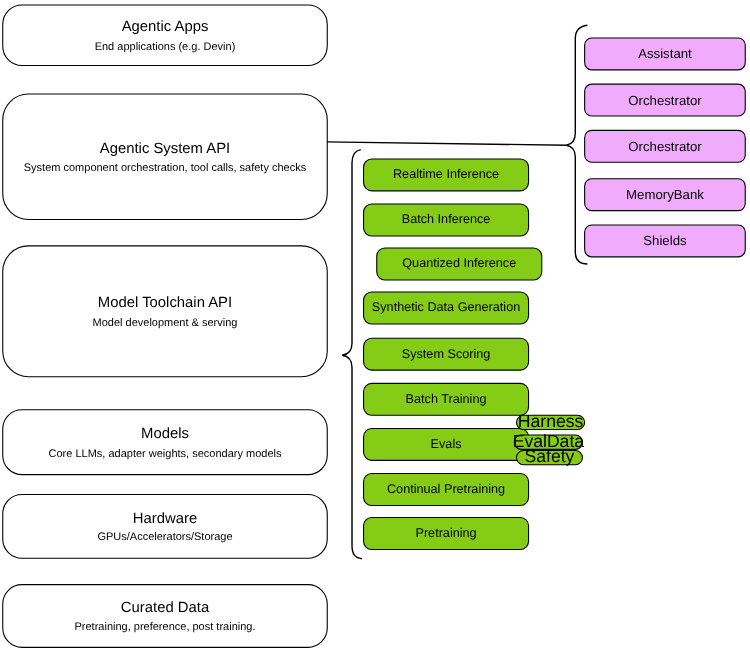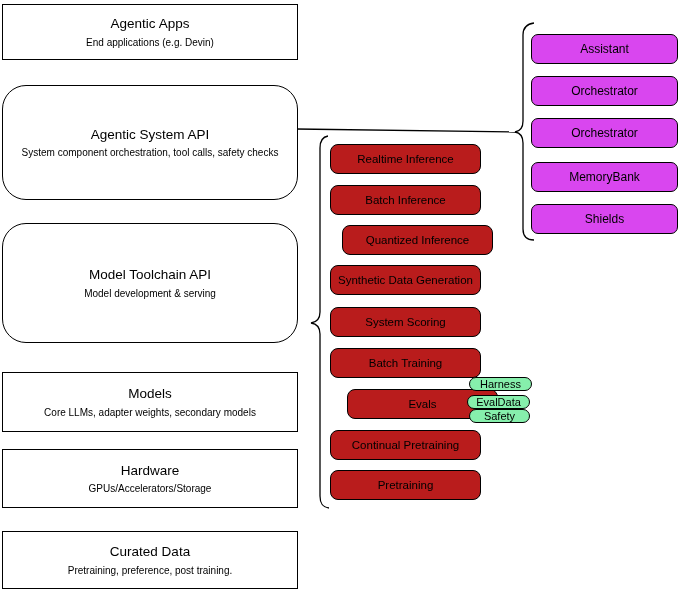--- a/index.html
+++ b/index.html
@@ -8,53 +8,53 @@
     width:682px;height:591px;
     background:#ffffff;
     font-family:"Liberation Sans", sans-serif;
     color:#000;
     overflow:hidden;
   }
   .box{
     position:absolute;
     left:2px;width:296px;
     border:1.3px solid #000;
-    border-radius:0;
+    border-radius:18px;
     background:#fff;
     box-sizing:border-box;
     display:flex;flex-direction:column;
     align-items:center;justify-content:center;
     text-align:center;
   }
   .box.big{border-radius:24px;}
   .box-title{font-size:13.5px;line-height:1.15;}
   .box-subtitle{font-size:10px;margin-top:5px;line-height:1.1;}
   .mid-box{
     position:absolute;
     left:330px;width:151px;height:30px;
     border:1.3px solid #000;border-radius:8px;
-    background:#b91c1c;box-sizing:border-box;
+    background:#84cc16;box-sizing:border-box;
     display:flex;align-items:center;justify-content:center;
     font-size:11.5px;white-space:nowrap;
   }
   .right-box{
     position:absolute;
     left:531px;width:147px;height:30px;
     border:1.3px solid #000;border-radius:7px;
-    background:#d946ef;box-sizing:border-box;
+    background:#f0abfc;box-sizing:border-box;
     display:flex;align-items:center;justify-content:center;
     font-size:12px;white-space:nowrap;
   }
   .tag{
     position:absolute;
     height:14px;
     border:1.2px solid #000;border-radius:8px;
-    background:#86efac;box-sizing:border-box;
+    background:#84cc16;box-sizing:border-box;
     display:flex;align-items:center;justify-content:center;
-    font-size:11px;white-space:nowrap;
+    font-size:16px;white-space:nowrap;
     z-index:3;
   }
   #wires{position:absolute;left:0;top:0;width:682px;height:591px;pointer-events:none;}
 </style>
 </head>
 <body>
 
 <div id="canvas">
 
   <svg id="wires" viewBox="0 0 682 591" xmlns="http://www.w3.org/2000/svg">
@@ -92,21 +92,21 @@
     <div class="box-title">Curated Data</div>
     <div class="box-subtitle">Pretraining, preference, post training.</div>
   </div>
 
   <div class="mid-box" style="top:144px;">Realtime Inference</div>
   <div class="mid-box" style="top:185px;">Batch Inference</div>
   <div class="mid-box" style="top:225px;margin-left:12px;">Quantized Inference</div>
   <div class="mid-box" style="top:265px;">Synthetic Data Generation</div>
   <div class="mid-box" style="top:307px;">System Scoring</div>
   <div class="mid-box" style="top:348px;">Batch Training</div>
-  <div class="mid-box" style="top:389px;margin-left:17px;">Evals</div>
+  <div class="mid-box" style="top:389px;">Evals</div>
   <div class="mid-box" style="top:430px;">Continual Pretraining</div>
   <div class="mid-box" style="top:470px;">Pretraining</div>
 
   <div class="tag" style="left:469px;top:377px;width:63px;">Harness</div>
   <div class="tag" style="left:467px;top:395px;width:63px;">EvalData</div>
   <div class="tag" style="left:469px;top:409px;width:61px;">Safety</div>
 
   <div class="right-box" style="top:34px;">Assistant</div>
   <div class="right-box" style="top:76px;">Orchestrator</div>
   <div class="right-box" style="top:118px;">Orchestrator</div>

